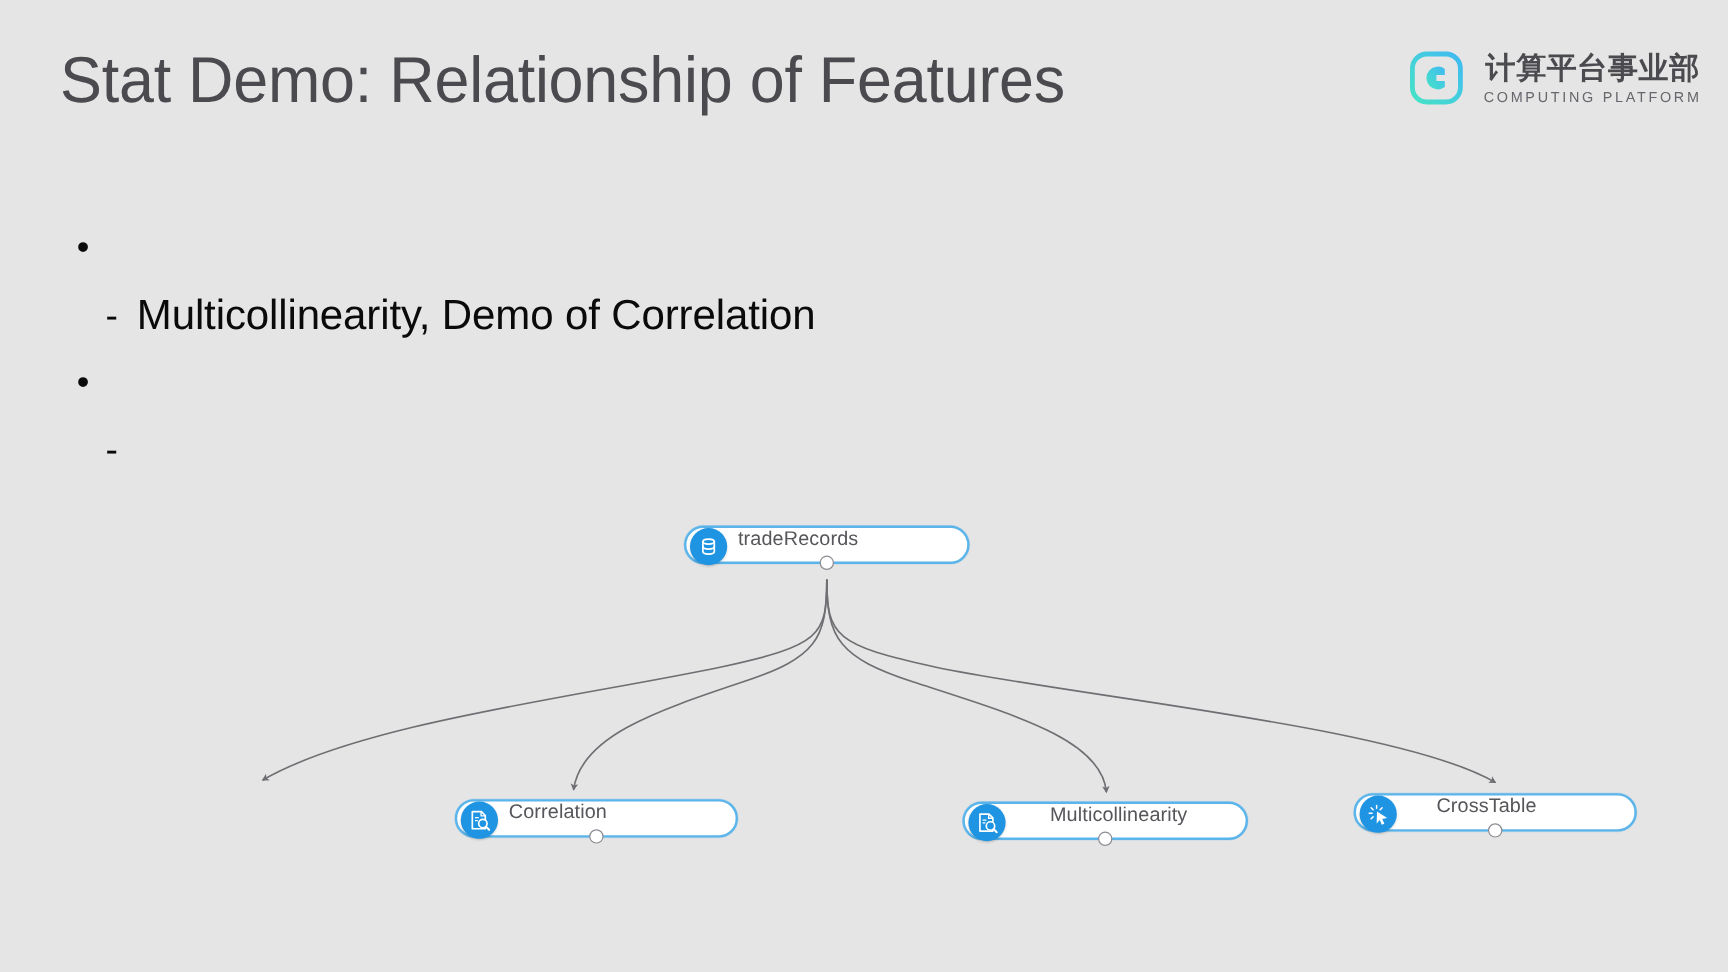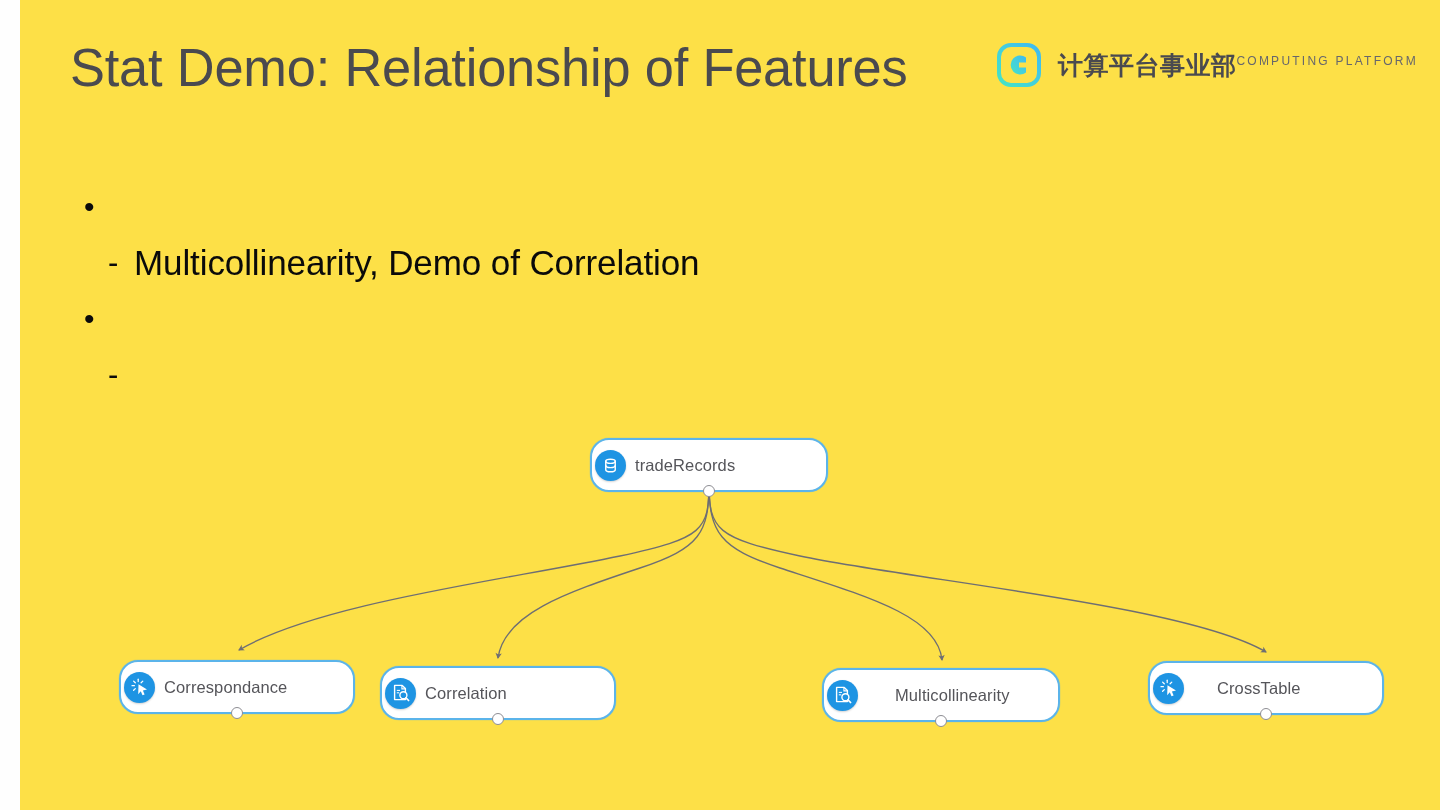--- a/index.html
+++ b/index.html
@@ -13,22 +13,21 @@
   body {
     background: #fefefe;
     font-family: "Liberation Sans", sans-serif;
     position: relative;
   }
 
   
   .slide {
     position: absolute;
     inset: 0;
-    background: #fde047;
-    margin-left: 20px;
+    background: #e5e5e5;
   }
 
   
   .slide-title {
     position: absolute;
     left: 50px;
     top: 34px;
     font-family: "Liberation Sans Narrow", "Liberation Sans", sans-serif;
     font-size: 54px;
     line-height: 66px;
@@ -44,21 +43,21 @@
   .logo {
     position: absolute;
     right: 22px;
     top: 34px;
     height: 62px;
     display: flex;
     align-items: center;
     gap: 9px;
   }
   .logo-mark { width: 60px; height: 58px; display: block; flex: none; }
-  .logo-text { display: flex; flex-direction: row; justify-content: center; text-align: center; }
+  .logo-text { display: flex; flex-direction: column; justify-content: center; text-align: center; }
   .logo-cn {
     font-family: "DejaVu Sans", sans-serif;
     font-size: 25px;
     line-height: 29px;
     font-weight: 700;
     color: #4a4a4f;
     letter-spacing: 0.5px;
     white-space: nowrap;
   }
   .logo-en {
@@ -125,26 +124,25 @@
   }
   .edges {
     position: absolute;
     left: 0; top: 0;
     width: 1440px; height: 330px;
     overflow: visible;
   }
 
   .node {
     position: absolute;
-    height: 54px;
+    height: 32px;
     border: 2px solid #5bb4ea;
     border-radius: 19px;
     background: #ffffff;
     display: flex;
-    align-items: center;
     padding-left: 3px;
     box-shadow: 0 0 0 0.5px rgba(91,180,234,0.25);
   }
   .node-icon {
     width: 31px;
     height: 31px;
     flex: none;
     border-radius: 50%;
     background: #1e94e3;
     display: flex;
@@ -261,38 +259,22 @@
             <ellipse cx="10" cy="5.6" rx="5" ry="2.2"></ellipse>
             <path d="M5 5.6 L5 14.4 A5 2.2 0 0 0 15 14.4 L15 5.6"></path>
             <path d="M5 10 A5 2.2 0 0 0 15 10"></path>
           </g>
         </svg>
       </span>
       <span class="node-label">tradeRecords</span>
       <span class="port"></span>
     </div>
 
-    <div class="node" style="left:99px; top:242px; width:236px;">
-      <span class="node-icon">
-        <svg width="20" height="20" viewBox="0 0 20 20">
-          <g stroke="#ffffff" stroke-width="1.25" stroke-linecap="round">
-            <line x1="8.2" y1="2.2" x2="8.2" y2="4.6"></line>
-            <line x1="3.6" y1="4.1" x2="5.3" y2="5.8"></line>
-            <line x1="12.8" y1="4.1" x2="11.1" y2="5.8"></line>
-            <line x1="2" y1="8.7" x2="4.4" y2="8.7"></line>
-            <line x1="3.6" y1="13.3" x2="5.3" y2="11.6"></line>
-          </g>
-          <path d="M8.5 7.2 L17 12.6 L12.9 13.4 L14.6 17.4 L12.5 18.3 L10.8 14.3 L8.2 17.2 Z" fill="#ffffff"></path>
-        </svg>
-      </span>
-      <span class="node-label">Correspondance</span>
-      <span class="port"></span>
-    </div>
-
-    <div class="node" style="left:360px; top:248px; width:236px;">
+
+    <div class="node" style="left:379px; top:248px; width:236px;">
       <span class="node-icon">
         <svg width="20" height="20" viewBox="0 0 20 20">
           <path d="M3.6 2.4 L11.2 2.4 L14.4 5.6 L14.4 16.6 L3.6 16.6 Z" fill="none" stroke="#ffffff" stroke-width="1.4" stroke-linejoin="round"></path>
           <path d="M10.9 2.6 L10.9 5.9 L14.2 5.9" fill="none" stroke="#ffffff" stroke-width="1.1"></path>
           <g fill="none" stroke="#ffffff" stroke-width="1.05">
             <line x1="5.8" y1="7.4" x2="9" y2="7.4"></line>
             <line x1="5.8" y1="9.8" x2="8.2" y2="9.8"></line>
           </g>
           <circle cx="12.4" cy="12.3" r="3.5" fill="#1e94e3" stroke="#ffffff" stroke-width="1.4"></circle>
           <line x1="15" y1="14.9" x2="17.6" y2="17.5" stroke="#ffffff" stroke-width="1.7" stroke-linecap="round"></line>

